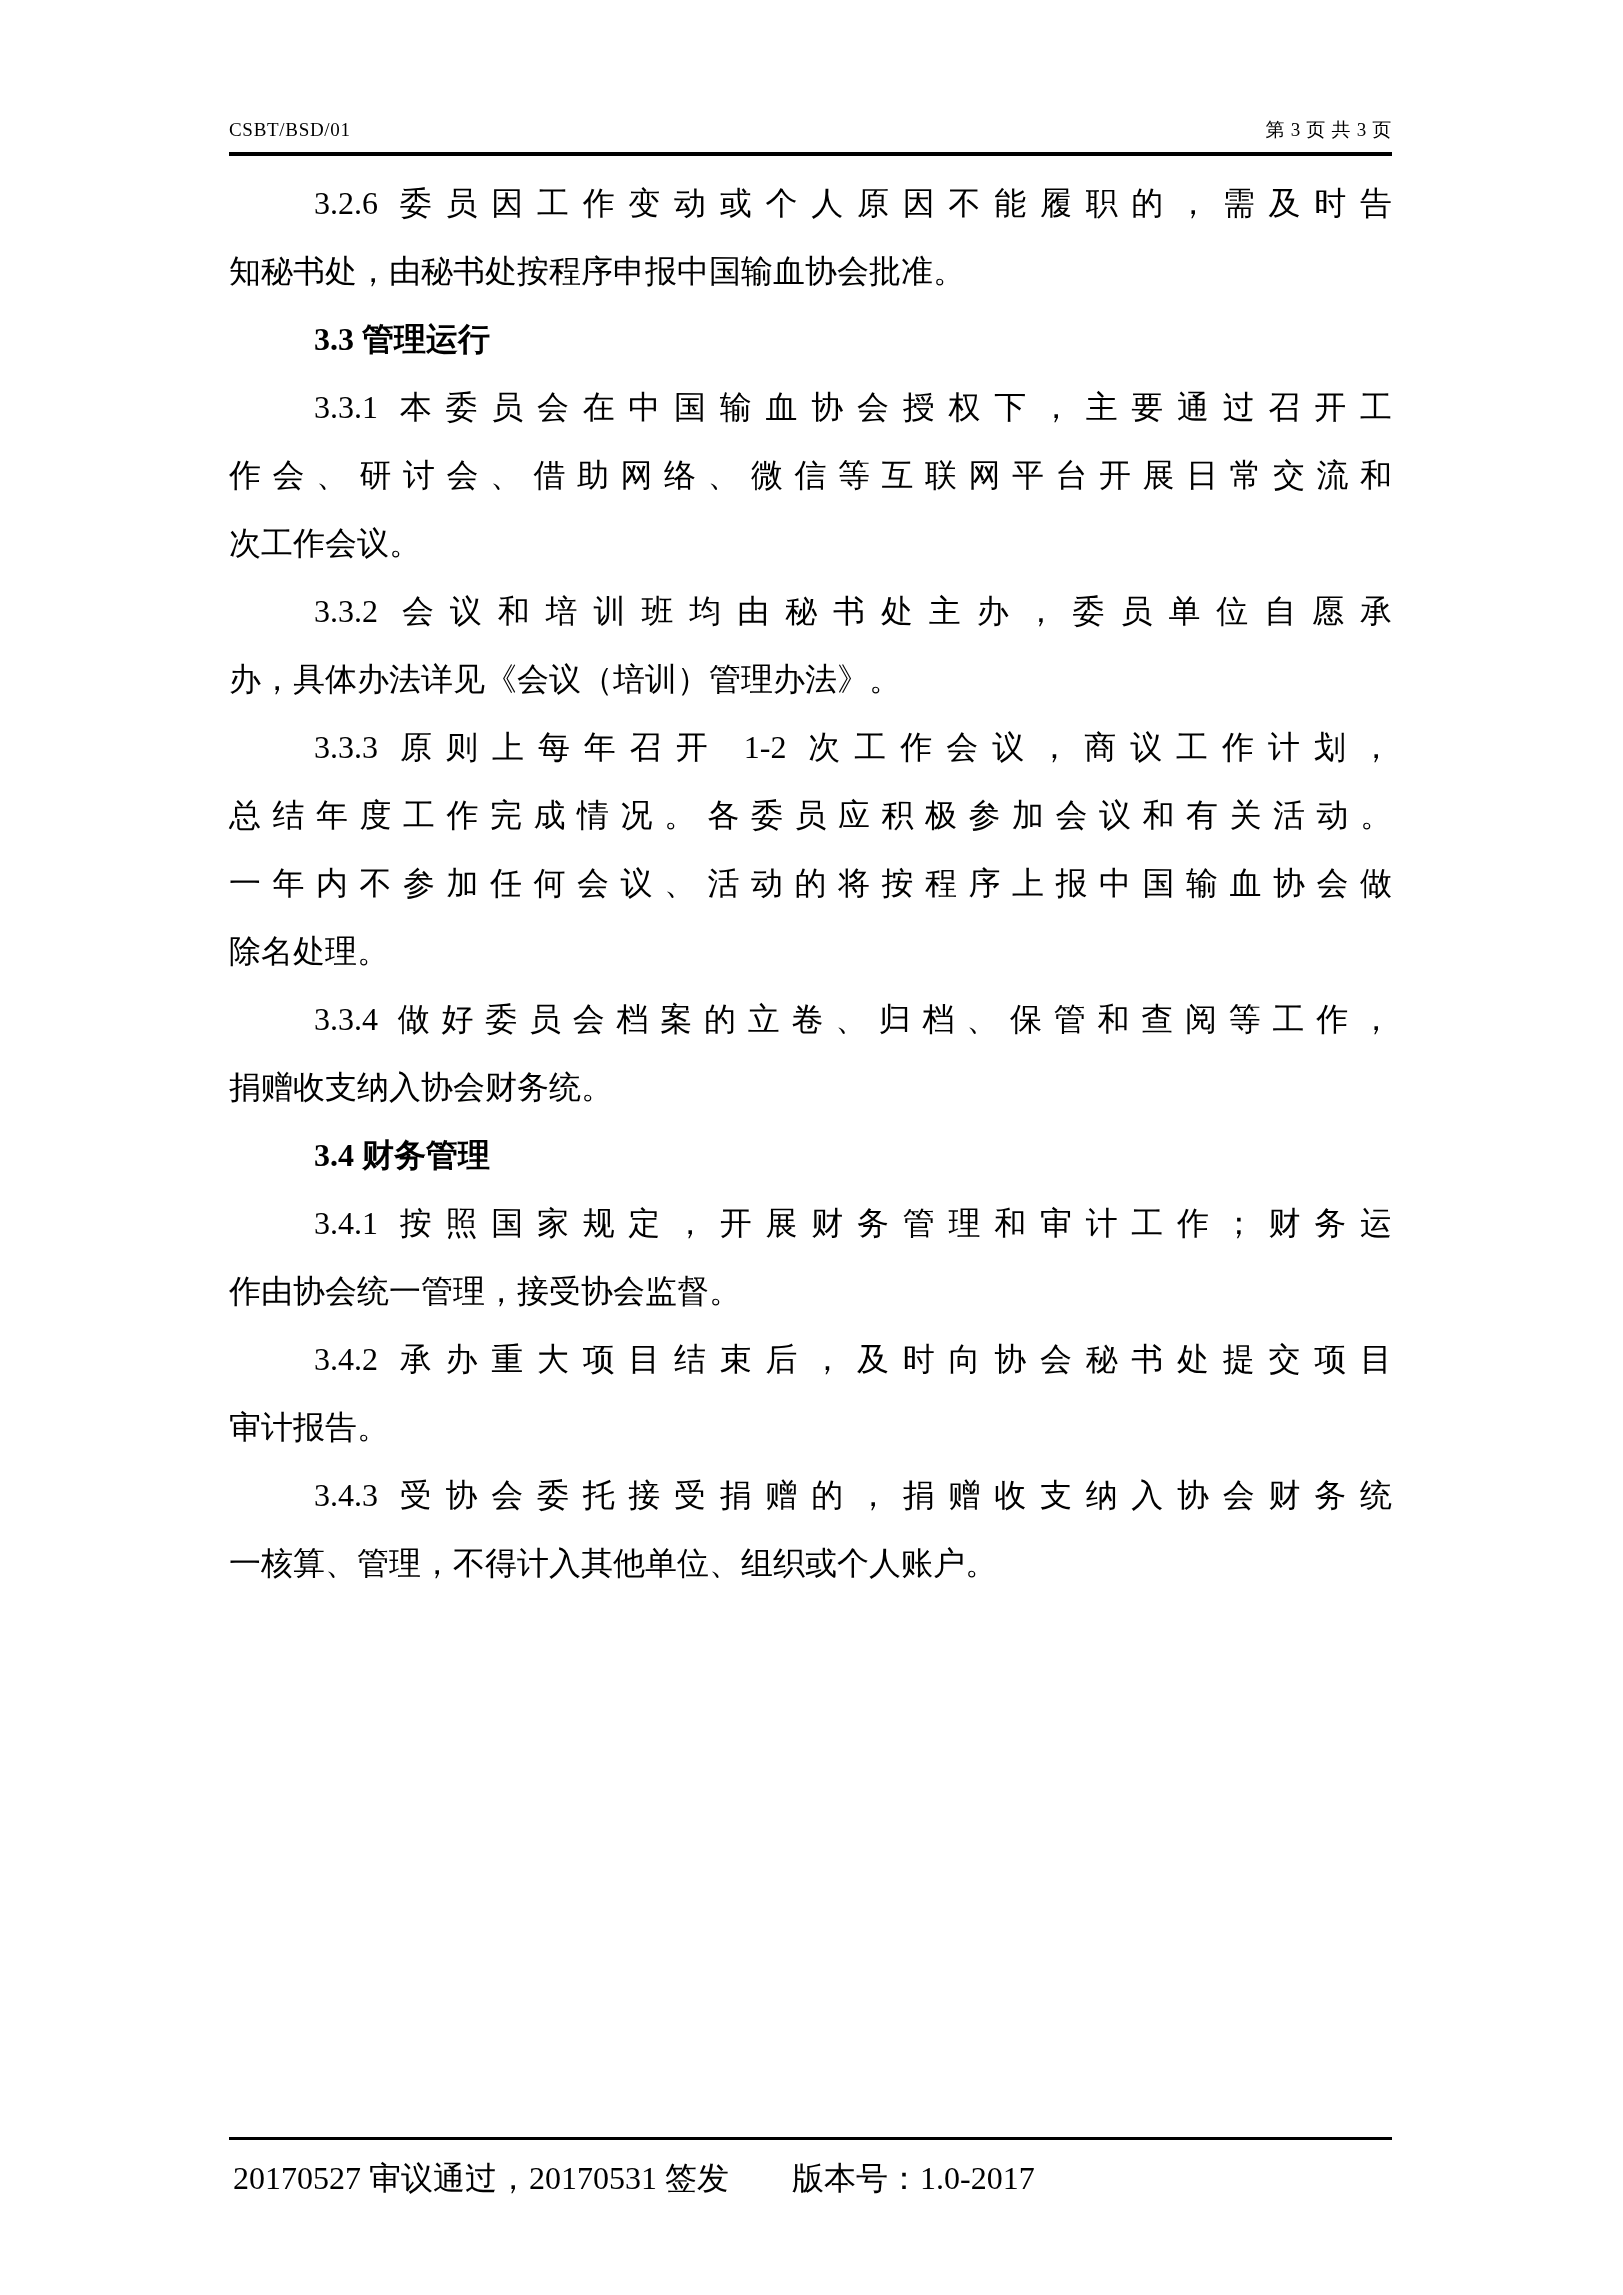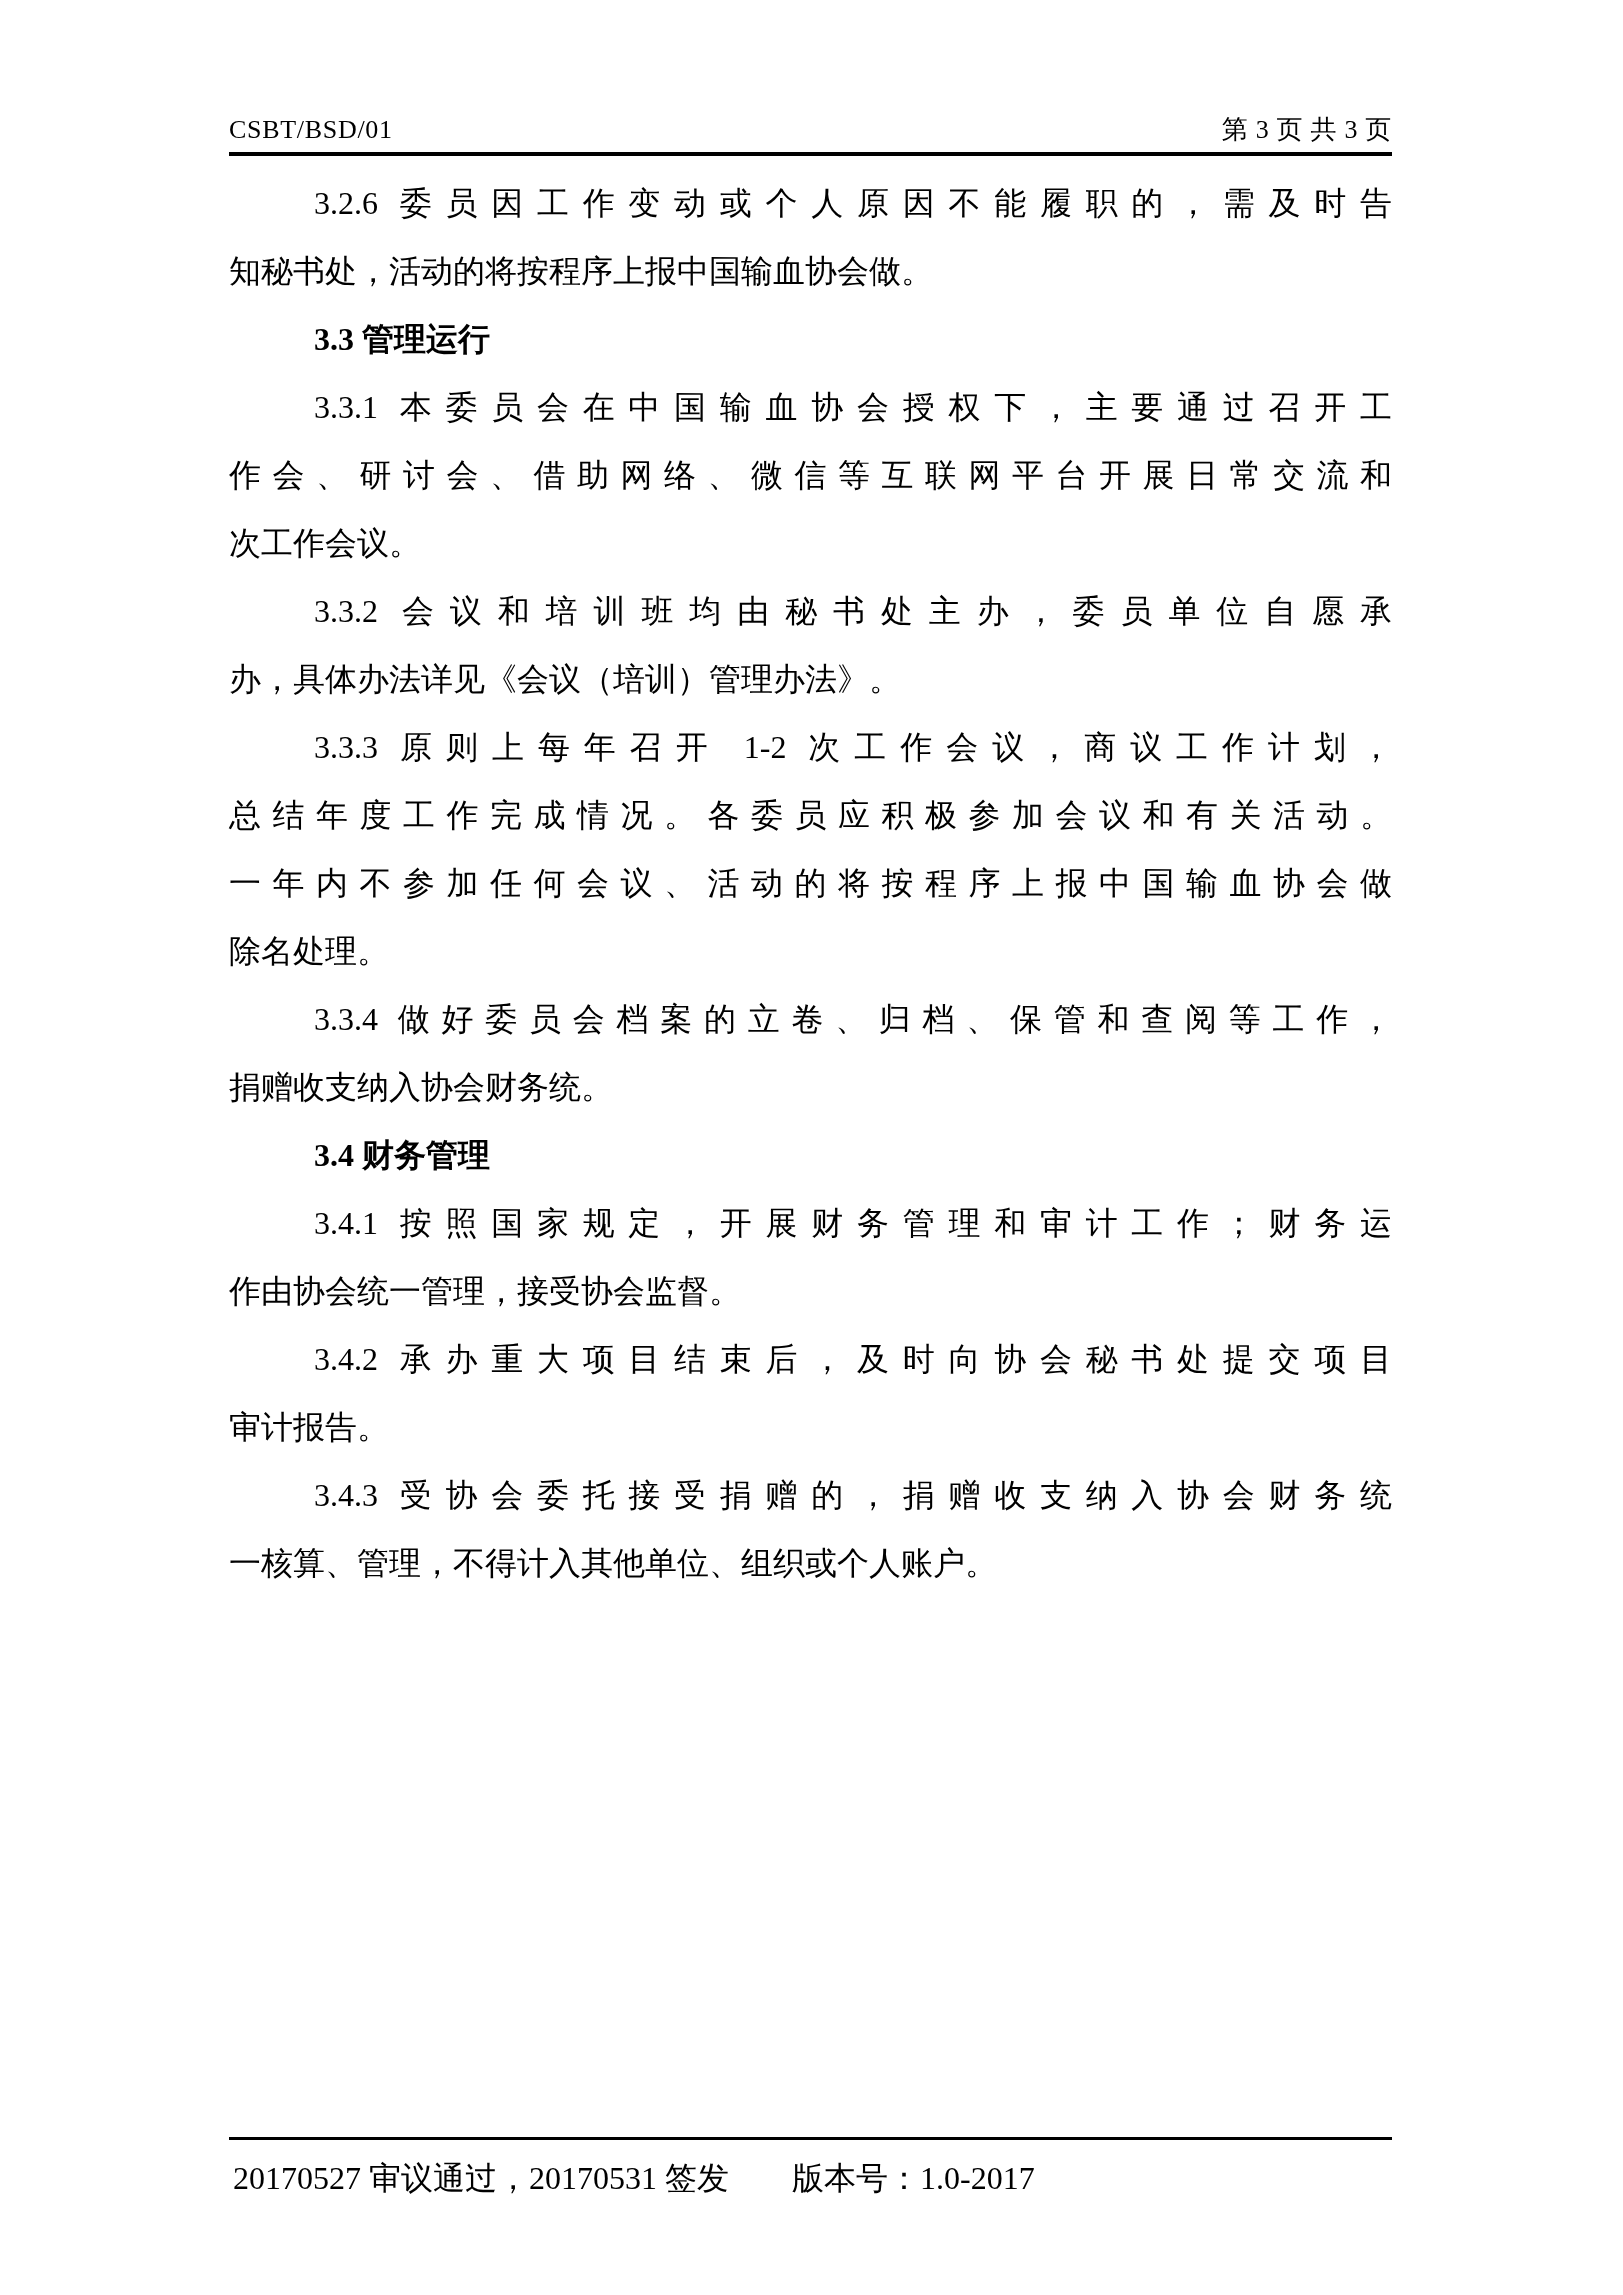--- a/index.html
+++ b/index.html
@@ -17,21 +17,21 @@
     overflow: hidden;
   }
   .header-row {
     position: absolute;
     left: 229px;
     top: 113px;
     width: 1163px;
     display: flex;
     justify-content: space-between;
     align-items: baseline;
-    font-size: 26px;
+    font-size: 19px;
     line-height: 34px;
     letter-spacing: 0.7px;
   }
   .header-rule {
     position: absolute;
     left: 229px;
     top: 152px;
     width: 1163px;
     height: 3.9px;
     background: #000000;
@@ -93,21 +93,21 @@
 
   <div class="header-row">
     <span>CSBT/BSD/01</span>
     <span>第 3 页 共 3 页</span>
   </div>
 
   <div class="header-rule"></div>
 
   <div class="body-text" id="body-lines">
       <div class="line indent fill">3.2.6 委员因工作变动或个人原因不能履职的，需及时告</div>
-      <div class="line">知秘书处，活动的将按程序上报中国输血协会做。</div>
+      <div class="line">知秘书处，由秘书处按程序申报中国输血协会批准。</div>
       <div class="line indent bold">3.3 管理运行</div>
       <div class="line indent fill">3.3.1 本委员会在中国输血协会授权下，主要通过召开工</div>
       <div class="line fill">作会、研讨会、借助网络、微信等互联网平台开展日常交流和</div>
       <div class="line">次工作会议。</div>
       <div class="line indent fill">3.3.2 会议和培训班均由秘书处主办，委员单位自愿承</div>
       <div class="line">办，具体办法详见《会议（培训）管理办法》。</div>
       <div class="line indent fill">3.3.3 原则上每年召开 1-2 次工作会议，商议工作计划，</div>
       <div class="line fill">总结年度工作完成情况。各委员应积极参加会议和有关活动。</div>
       <div class="line fill">一年内不参加任何会议、活动的将按程序上报中国输血协会做</div>
       <div class="line">除名处理。</div>

